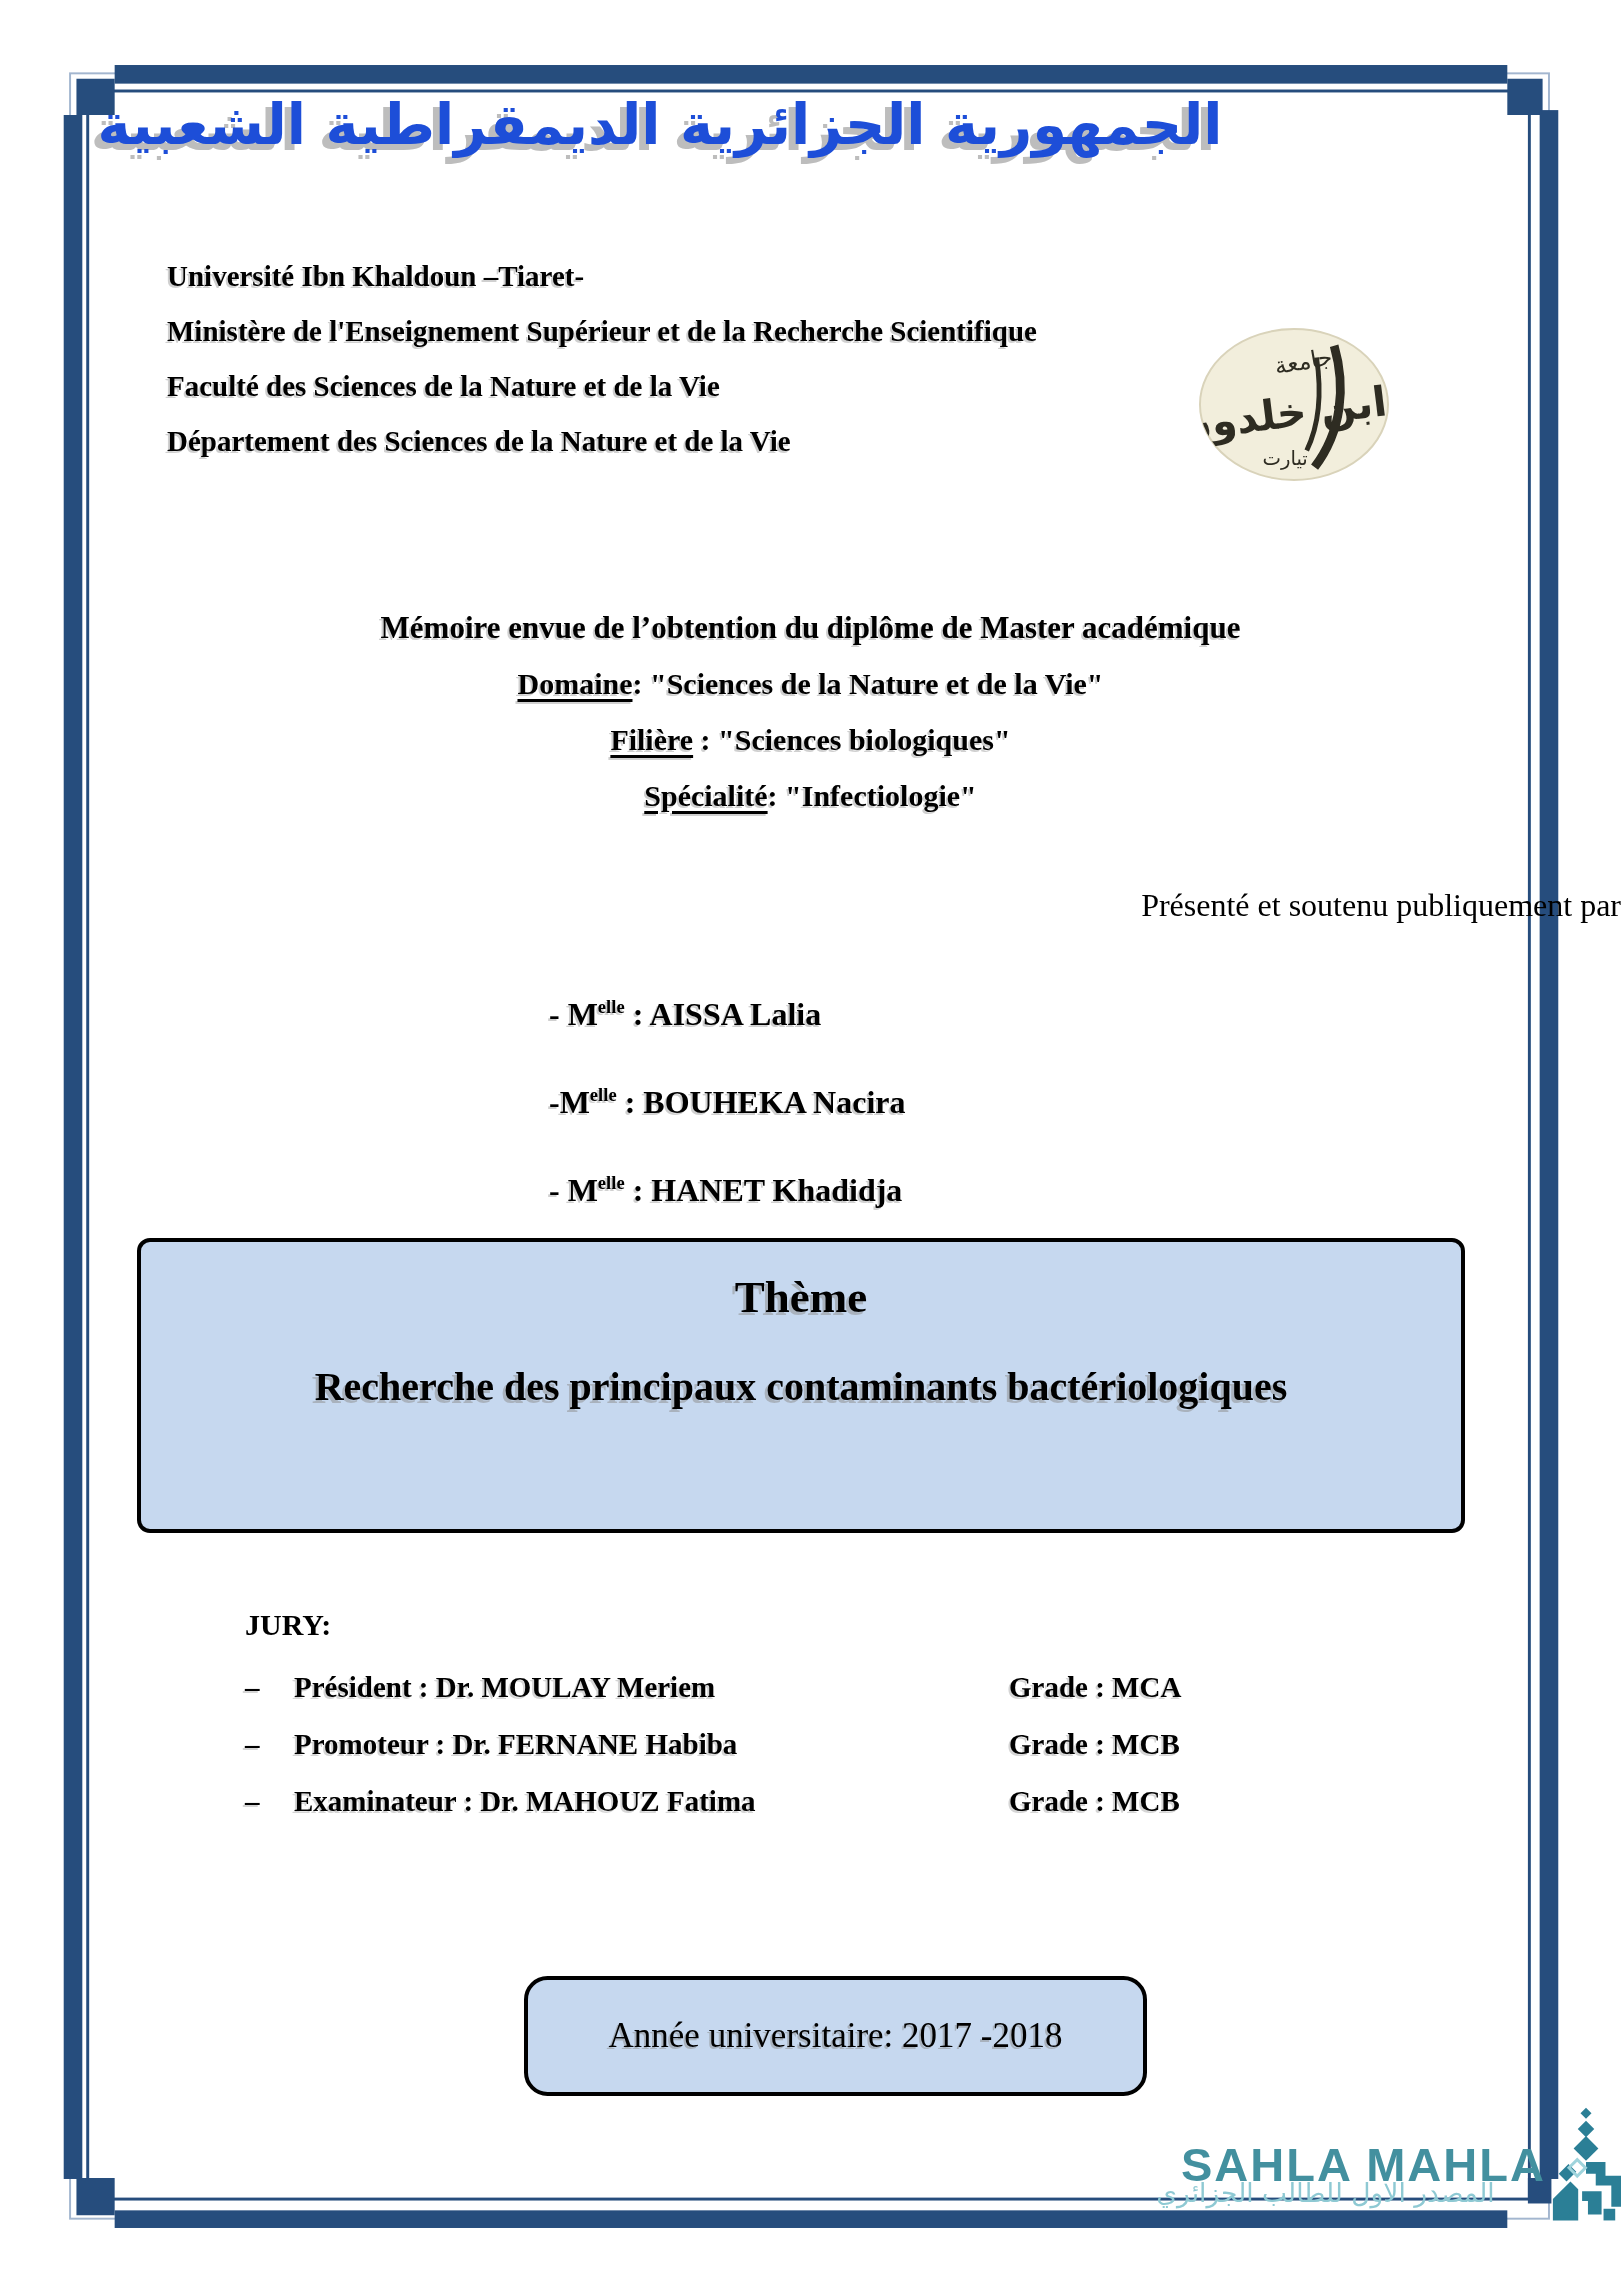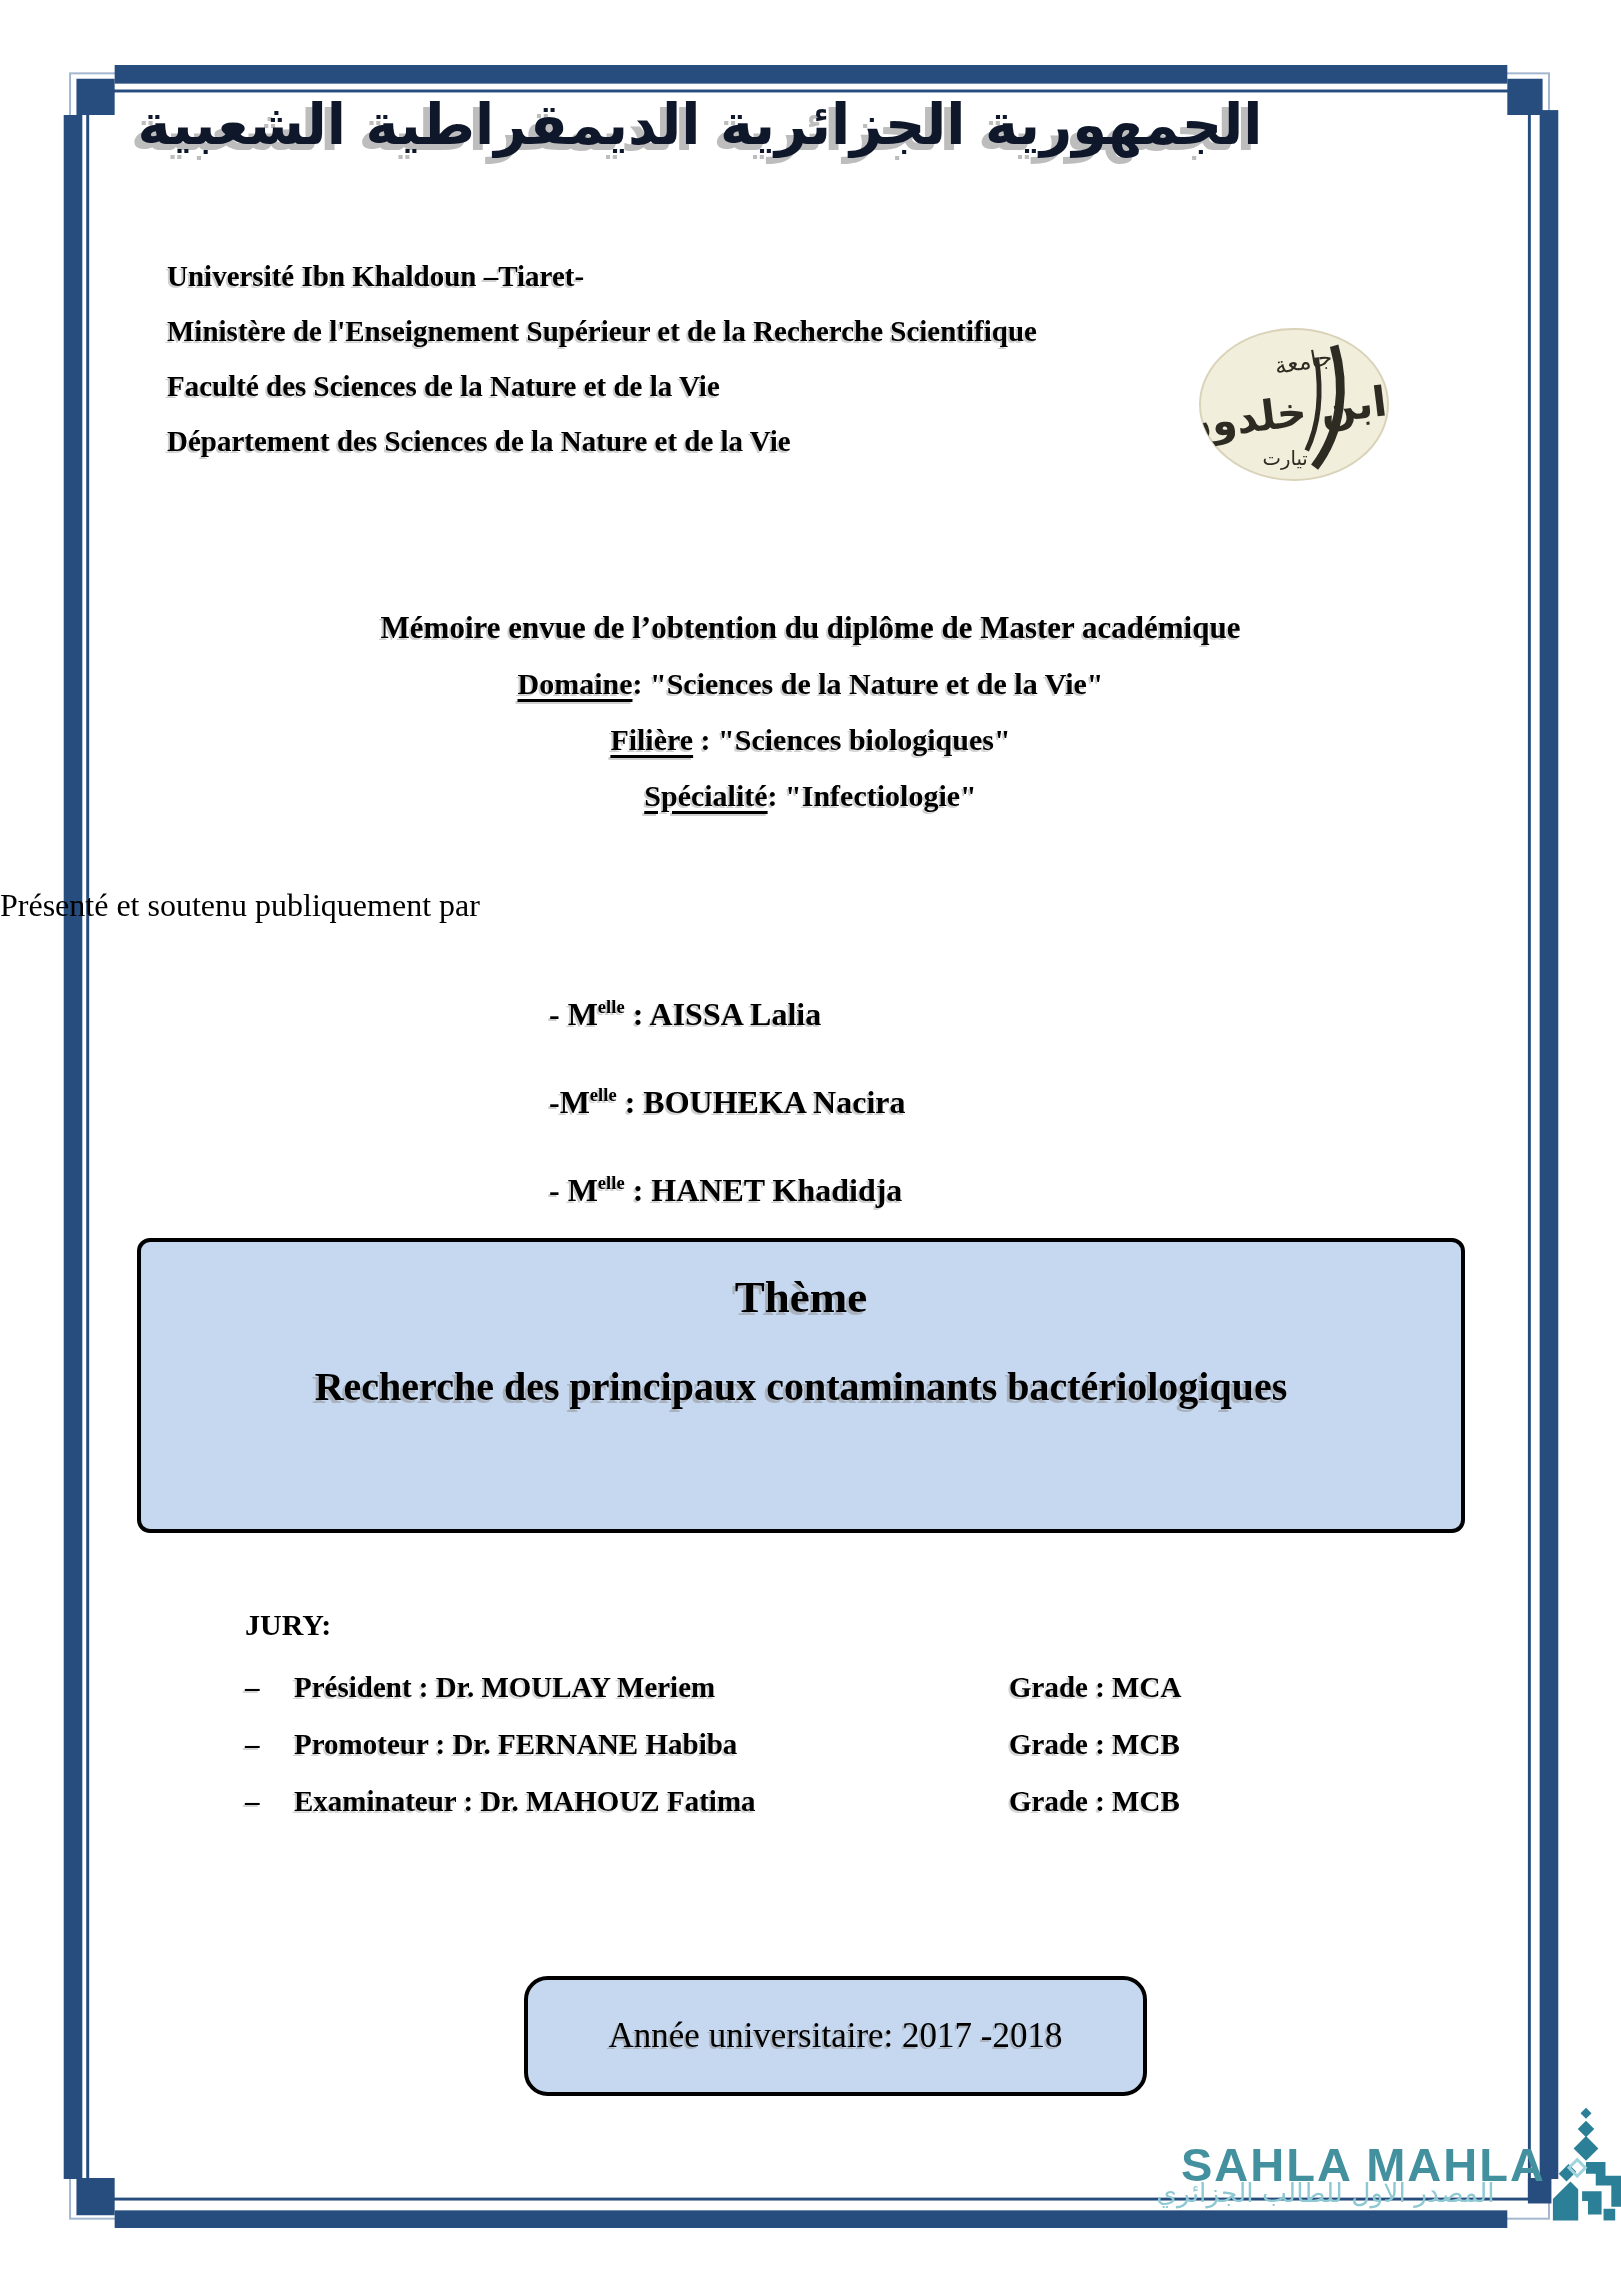--- a/index.html
+++ b/index.html
@@ -6,34 +6,33 @@
   body{
     width:1621px;height:2293px;position:relative;background:#ffffff;
     font-family:"Liberation Serif",serif;color:#000;overflow:hidden;
   }
   
   .frame-svg{position:absolute;left:0;top:0;z-index:1;}
   
   .content{position:absolute;left:0;top:0;width:1621px;height:2293px;z-index:2;}
   .arabic-heading{
     position:absolute;top:92px;left:0;width:1320px;text-align:center;direction:rtl;
-    font-family:"DejaVu Sans",sans-serif;font-weight:bold;font-size:56px;color:#0f172a;
+    font-family:"DejaVu Sans",sans-serif;font-weight:bold;font-size:56px;color:#1d4ed8;
     text-shadow:-6.9px 5.9px 0 #bdbdbd;
-    margin-left:40px;
   }
   .header-block{position:absolute;left:167px;top:249px;}
   .header-line{font-weight:bold;font-size:29px;line-height:55px;white-space:nowrap;
     text-shadow:-2px 2px 0 rgba(150,150,150,0.45);}
   .seal{position:absolute;left:1199px;top:328px;}
   .memoire-block{position:absolute;left:0;top:600px;width:1621px;text-align:center;}
   .memoire-line{font-weight:bold;font-size:30px;line-height:56px;white-space:nowrap;
     text-shadow:-2px 2px 0 rgba(150,150,150,0.45);}
   .memoire-line.first{font-size:31px;}
   .u{text-decoration:underline;text-decoration-thickness:2.9px;text-underline-offset:4.9px;}
-  .presente{position:absolute;left:0;top:887px;width:1621px;text-align:left;
+  .presente{position:absolute;left:0;top:887px;width:1621px;text-align:right;
     font-size:32px;font-weight:normal;}
   .names{position:absolute;left:549px;top:998px;}
   .name-line{font-weight:bold;font-size:32px;line-height:32px;margin-bottom:56px;white-space:nowrap;
     text-shadow:-2px 2px 0 rgba(150,150,150,0.45);}
   .name-line sup{font-size:0.58em;vertical-align:super;line-height:0;}
   .theme-box{
     position:absolute;left:137px;top:1238px;width:1320px;height:287px;
     background:#c6d8ef;border:4.9px solid #000;border-radius:13px;text-align:center;
   }
   .theme-heading{margin-top:29px;font-weight:bold;font-size:45px;

